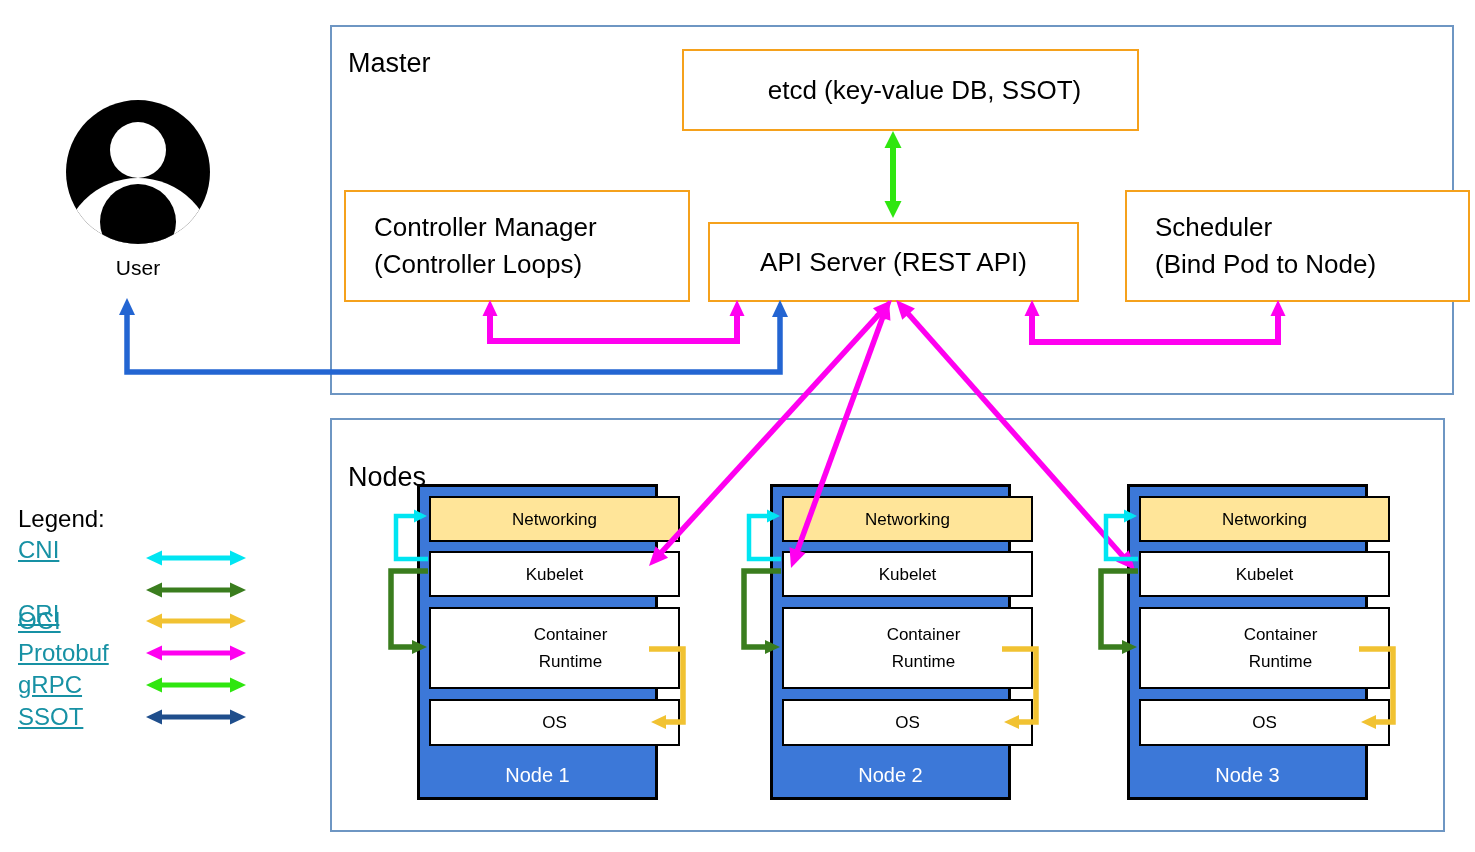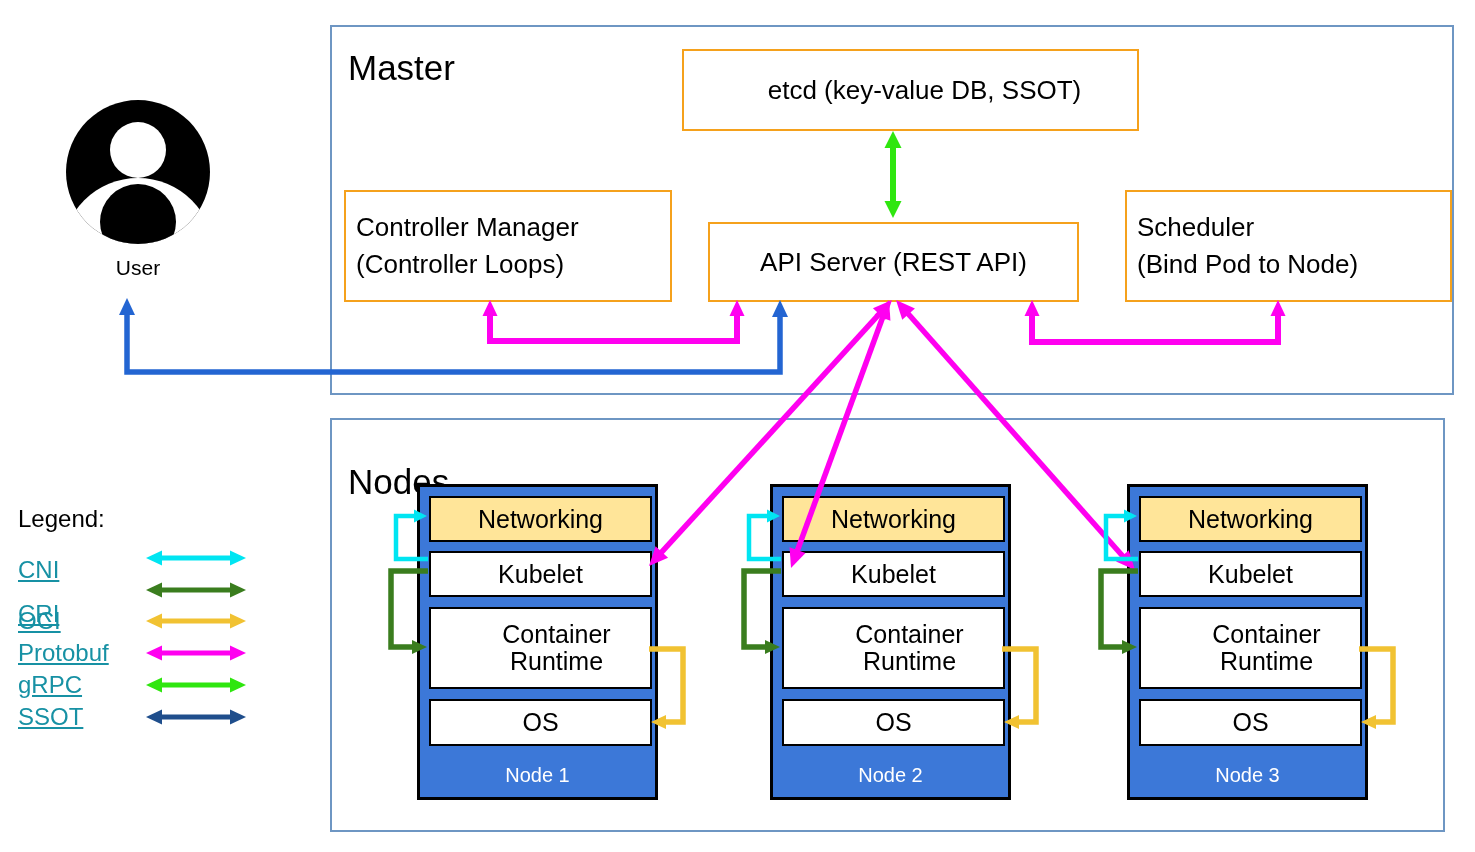--- a/index.html
+++ b/index.html
@@ -3,32 +3,32 @@
 <meta charset="utf-8">
 <style>
   html,body{margin:0;padding:0;background:#fff;}
   .stage{
     position:relative;width:1475px;height:852px;background:#fff;overflow:hidden;
     font-family:"Liberation Sans",sans-serif;color:#000;
   }
   .abs{position:absolute;}
   
   .frame{position:absolute;border:2px solid var(--frame_border);background:transparent;}
-  .frame-title{position:absolute;font-size:35px;color:#000;}
+  .frame-title{position:absolute;font-size:27px;color:#000;}
   
   .comp{position:absolute;border:2px solid var(--component_border);background:#fff;
         display:flex;flex-direction:column;justify-content:center;font-size:26px;line-height:37px;}
   .comp.center{align-items:center;text-align:center;}
-  .comp.left{padding-left:10px;}
+  .comp.left{padding-left:28px;}
   
   .node{position:absolute;top:484px;width:241px;height:316px;background:var(--node_fill);
         border:3px solid #000;box-sizing:border-box;}
-  .layer{position:absolute;left:9px;width:223px;background:#fff;border:2px solid #000;
+  .layer{position:absolute;left:9px;width:251px;background:#fff;border:2px solid #000;
          box-sizing:border-box;display:flex;align-items:center;justify-content:center;
-         text-align:center;font-size:25px;line-height:27px;}
+         text-align:center;font-size:17px;line-height:27px;}
   .layer.networking{top:9px;height:46px;background:var(--networking_fill);}
   .layer.kubelet{top:64px;height:46px;}
   .layer.runtime{top:120px;height:82px;padding-left:32px;}
   .layer.runtime .wrap{max-width:130px;}
   .layer.os{top:212px;height:47px;}
   .node-label{position:absolute;left:0;top:266px;width:100%;height:44px;display:flex;
               align-items:center;justify-content:center;color:var(--node_label_text);font-size:20px;}
   
   .user-label{position:absolute;left:64px;top:256px;width:148px;text-align:center;font-size:21px;}
   
@@ -76,21 +76,21 @@
     <circle cx="74" cy="72" r="72" fill="#000"></circle>
     <g clip-path="url(#discClip)">
       <circle cx="74" cy="50" r="28" fill="#fff"></circle>
       <circle cx="74" cy="154" r="76" fill="#fff"></circle>
       <circle cx="74" cy="122" r="38" fill="#000"></circle>
     </g>
   </svg>
   <div class="user-label">User</div>
 
   <div class="legend-title">Legend:</div>
-  <a class="legend-item" style="top:556px;">CNI</a>
+  <a class="legend-item" style="top:536px;">CNI</a>
   <a class="legend-item" style="top:576px;margin-top:24px;">CRI</a>
   <a class="legend-item" style="top:607px;">OCI</a>
   <a class="legend-item" style="top:639px;">Protobuf</a>
   <a class="legend-item" style="top:671px;">gRPC</a>
   <a class="legend-item" style="top:703px;">SSOT</a>
 
   <div class="node" style="left:417px;">
     <div class="layer networking">
         <span>Networking</span>
       </div>

